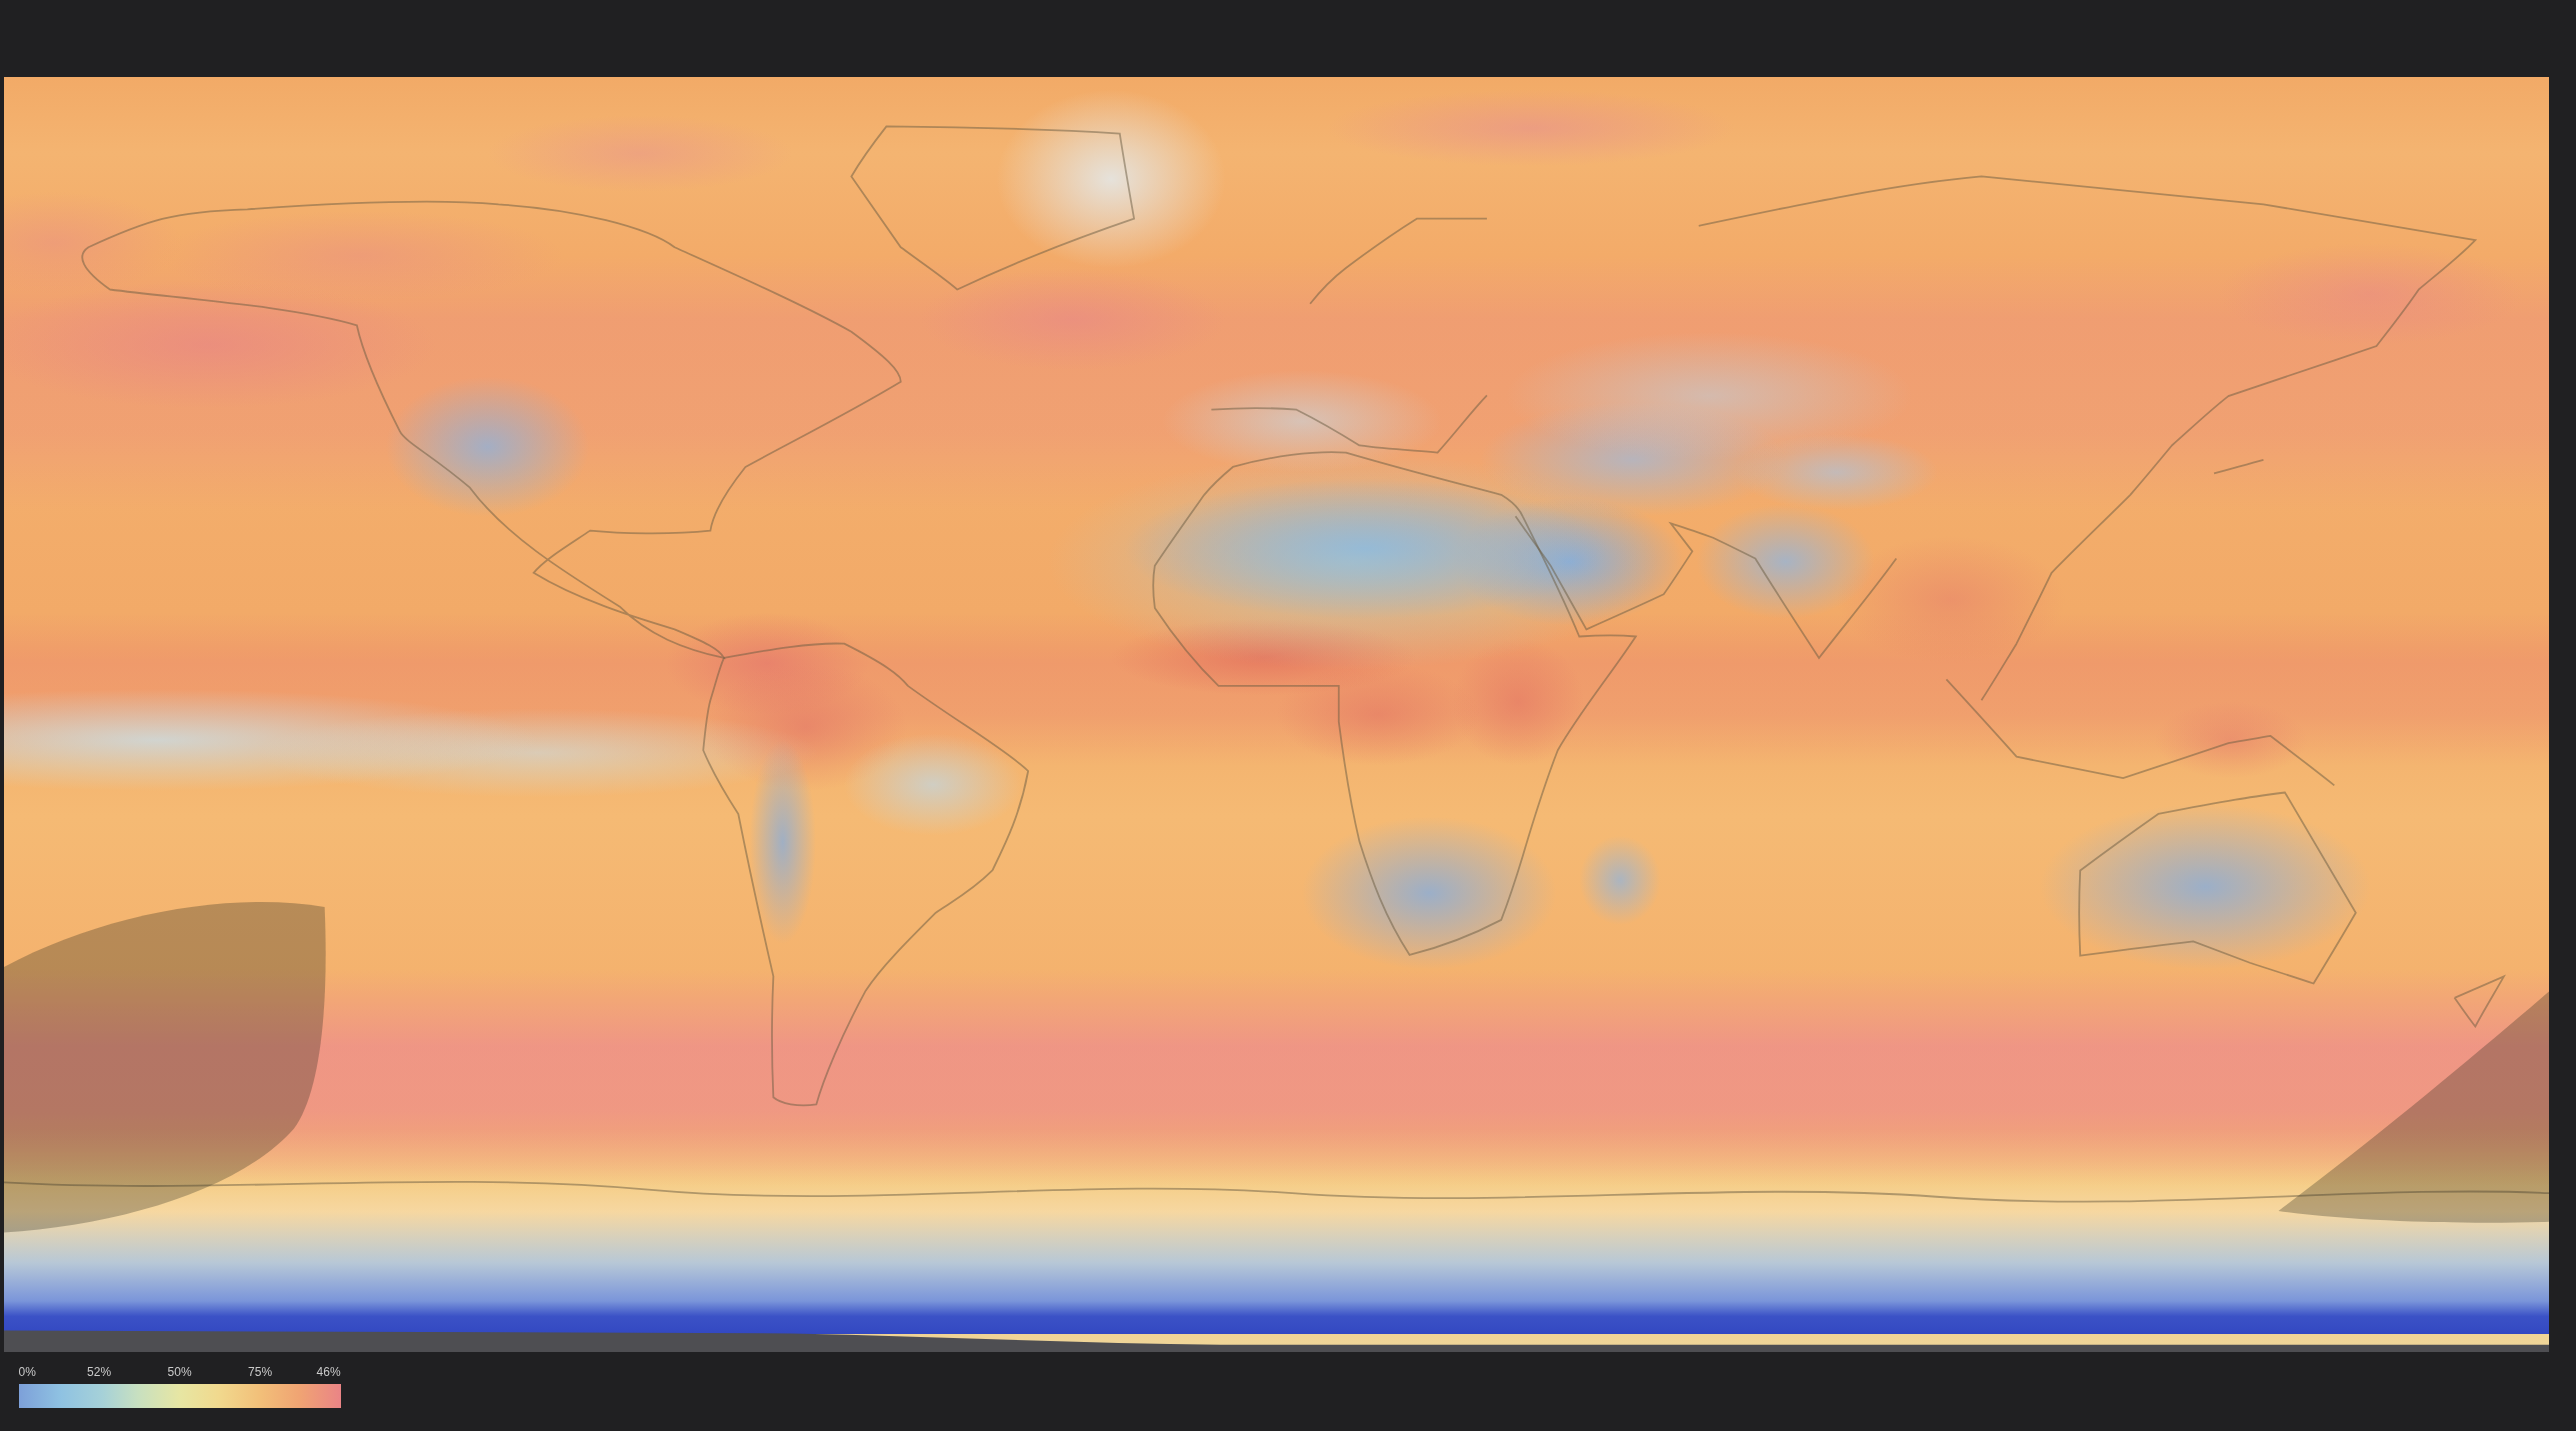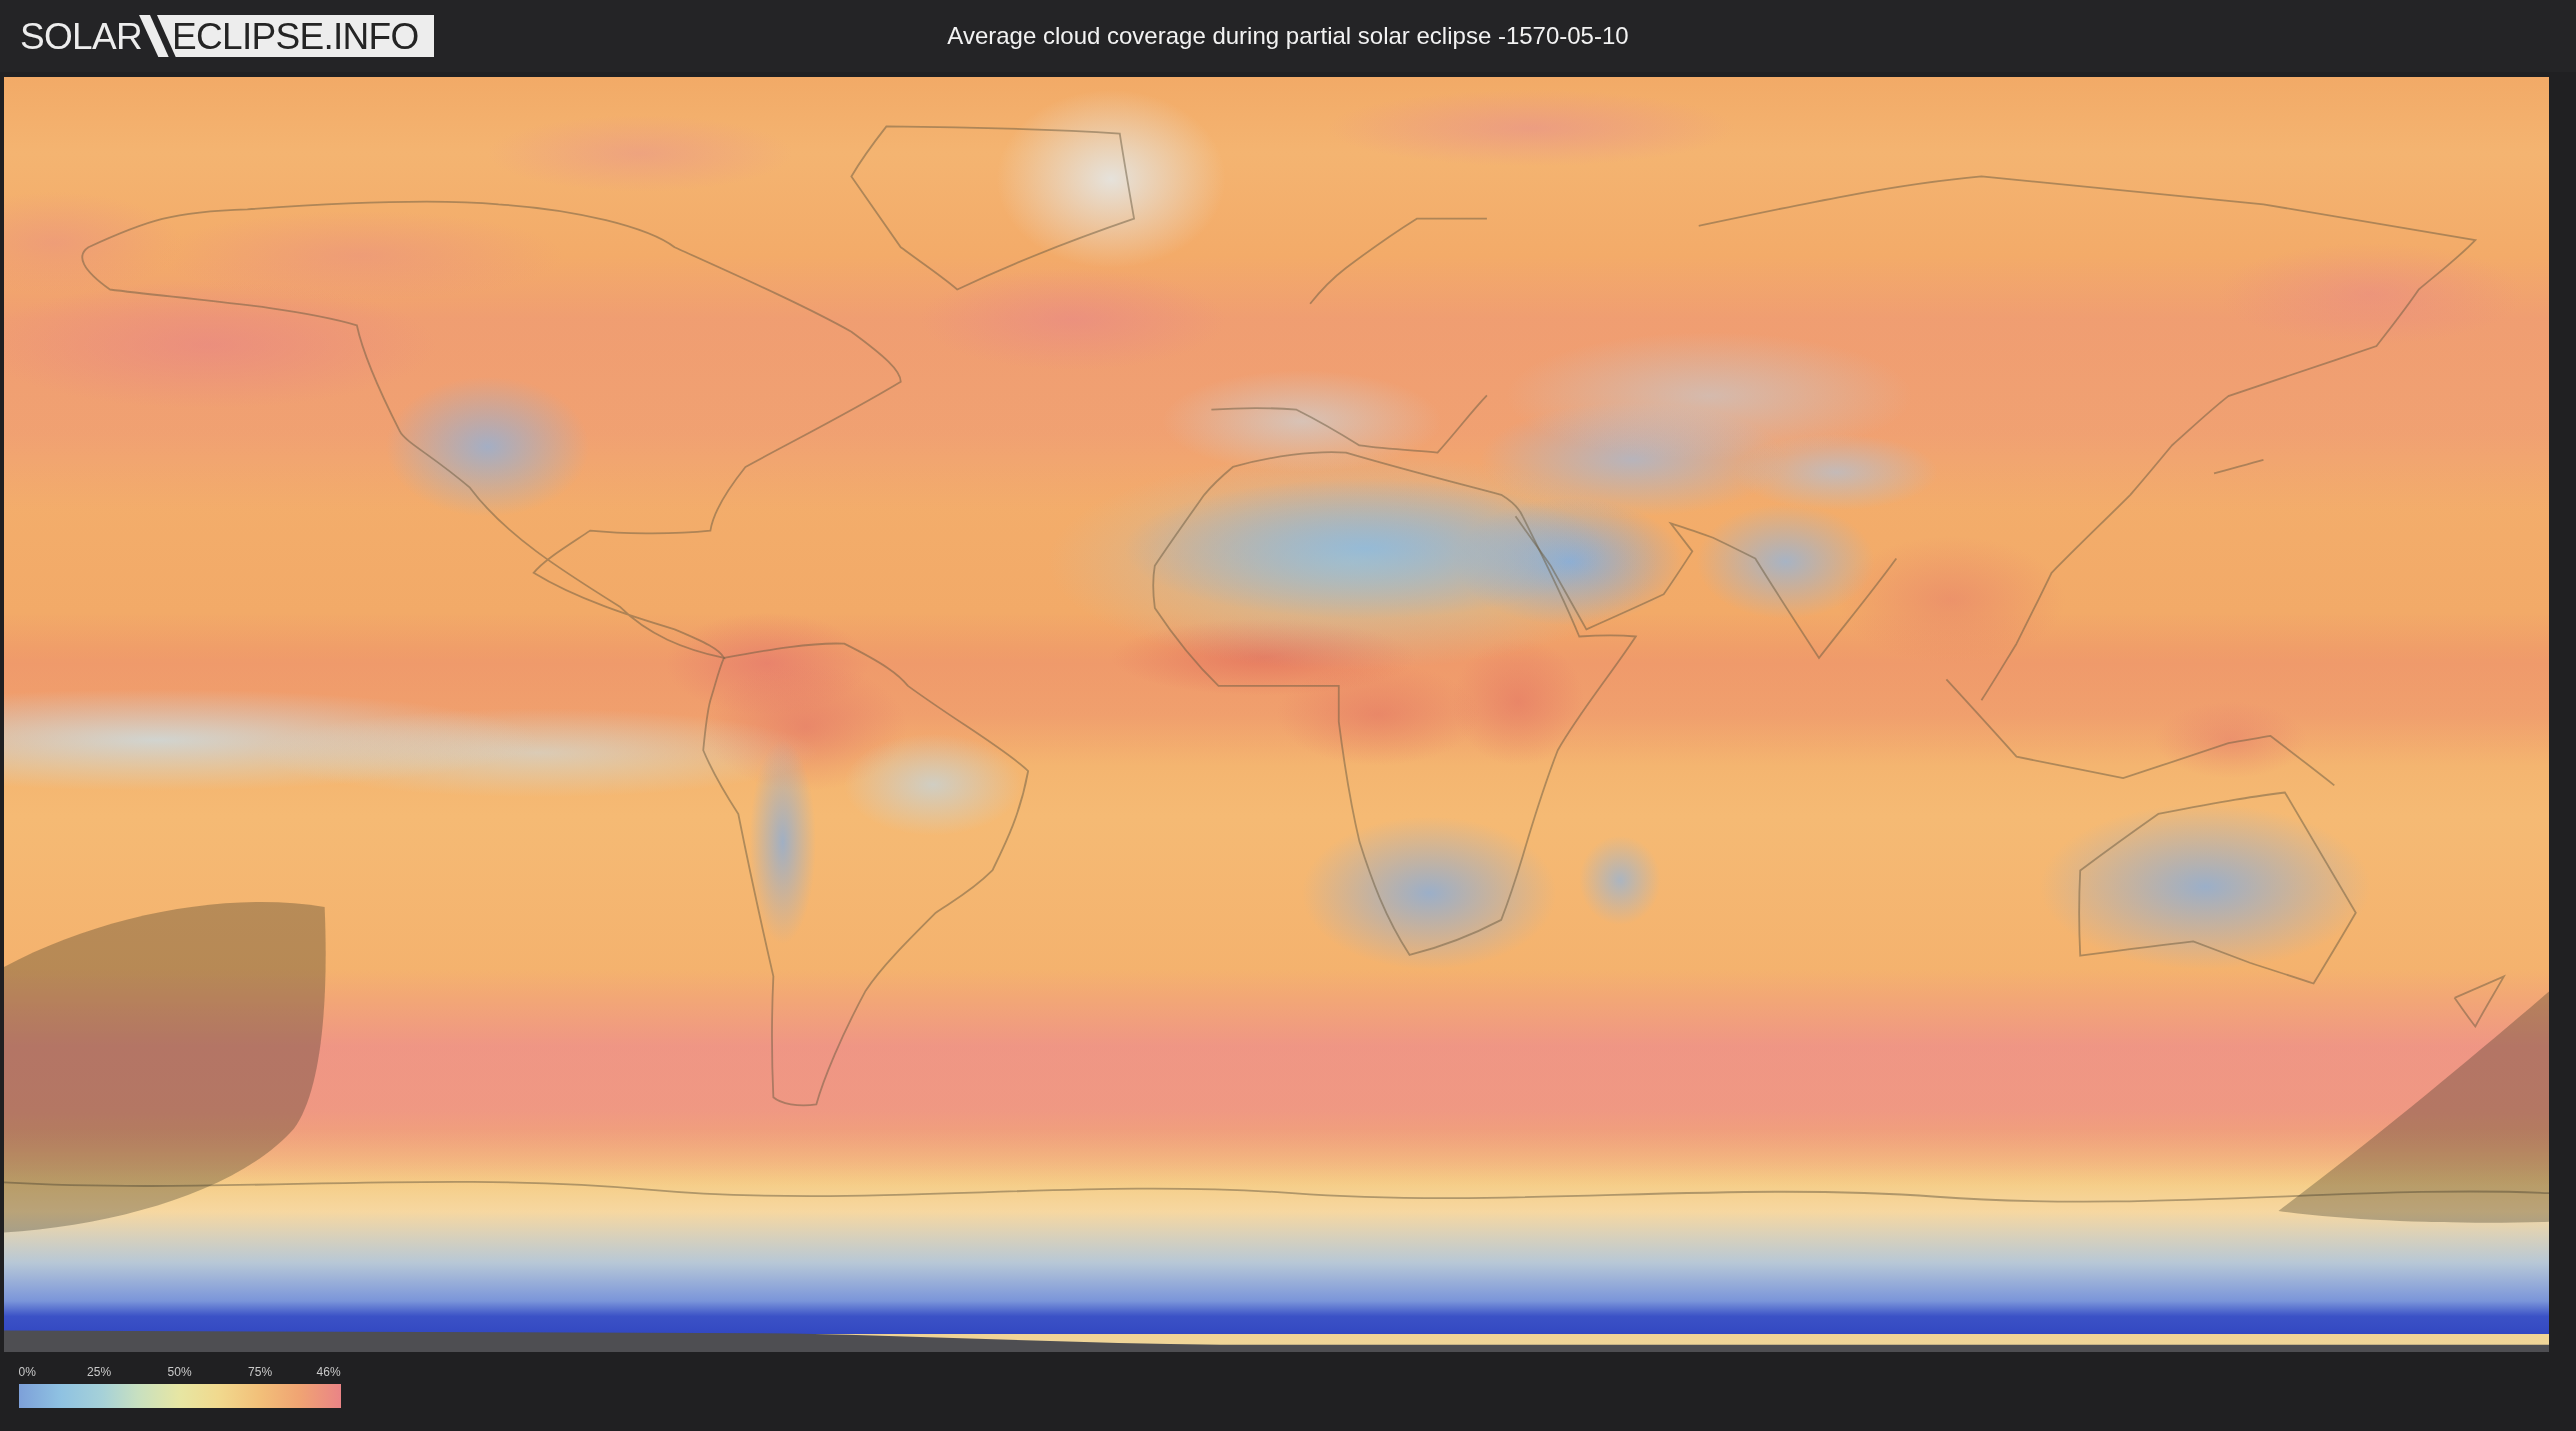--- a/index.html
+++ b/index.html
@@ -87,29 +87,20 @@
   .tick-75{left:75%;transform:translateX(-50%);}
   .tick-100{left:100%;transform:translateX(-100%);}
   .legend-bar{position:absolute;left:0;top:18.6px;width:100%;height:24px;}
   .attribution{position:absolute;left:372px;top:10px;color:#dedede;font-size:14.3px;line-height:19.3px;}
 </style>
 </head>
 <body>
 
 <div class="page">
 
-  <header>
-    <a class="logo">
-      <span class="logo-solar">SOLAR</span>
-      <span class="logo-badge">
-        <span class="logo-eclipse">ECLIPSE.INFO</span>
-      </span>
-    </a>
-    <div class="title">Average cloud coverage during partial solar eclipse -1570-05-10</div>
-  </header>
 
   <div class="map">
     <div class="map-base"></div>
     <svg viewBox="0 0 3556 1782" preserveAspectRatio="none">
 
       <g stroke="rgba(105,92,66,0.5)" stroke-width="2.5" fill="none">
         <path d="M118,238 C200,200 237,188 340,185 C480,175 600,170 691,178 C800,185 900,210 937,238 C1030,280 1120,320 1184,356 C1230,390 1253,410 1253,426 C1180,470 1100,510 1036,545 C1000,590 990,615 987,634 C930,640 860,638 819,634 C780,660 755,675 740,693 C800,730 880,755 937,772 C980,790 1000,800 1006,812 C950,800 900,780 860,740 C780,690 700,640 651,574 C600,530 560,510 553,495 C520,430 500,380 493,347 C400,320 250,310 148,297 C110,270 100,250 118,238 Z"></path>
         <path d="M1006,812 C1070,800 1130,790 1174,792 C1230,820 1250,835 1263,851 C1330,900 1400,940 1431,970 C1420,1030 1400,1070 1381,1109 C1350,1140 1320,1155 1302,1168 C1260,1210 1225,1245 1204,1277 C1170,1340 1145,1400 1135,1436 C1110,1440 1085,1435 1075,1426 C1072,1360 1073,1300 1075,1257 C1055,1170 1040,1100 1026,1030 C1000,990 985,960 977,941 C980,910 983,885 987,871 C995,845 1000,825 1006,812 Z"></path>
         <path d="M1717,545 C1770,530 1830,522 1875,525 C1960,550 2040,570 2092,584 C2110,595 2118,605 2122,614 C2150,670 2180,730 2201,782 C2230,780 2260,780 2280,782 C2245,835 2200,890 2171,941 C2150,995 2135,1045 2122,1089 C2112,1122 2102,1152 2092,1178 C2050,1200 2000,1218 1964,1227 C1930,1175 1910,1120 1894,1069 C1880,1010 1870,940 1865,901 C1865,880 1865,862 1865,851 C1808,851 1750,851 1697,851 C1660,815 1630,775 1608,742 C1605,720 1605,700 1608,683 C1630,650 1655,615 1677,584 C1690,568 1705,555 1717,545 Z"></path>
         <path d="M1687,465 C1730,462 1770,462 1806,465 C1840,482 1870,500 1894,515 C1930,520 1970,522 2003,525 C2030,495 2050,468 2072,445"></path>
@@ -128,21 +119,21 @@
 
       <path d="M0,1244 C140,1168 320,1138 448,1160 C454,1300 442,1420 405,1470 C330,1555 160,1605 0,1615 Z" fill="rgba(42,42,30,0.30)"></path>
       <path d="M3556,1278 C3455,1365 3320,1478 3178,1585 C3300,1602 3465,1603 3556,1600 Z" fill="rgba(42,42,30,0.30)"></path>
     </svg>
   </div>
 
   <footer>
     <div class="legend">
       <div class="legend-ticks">
         <span class="tick-0">0%</span>
-        <span class="tick-25">25%</span>
+        <span class="tick-25">52%</span>
         <span class="tick-50">50%</span>
         <span class="tick-75">75%</span>
         <span class="tick-100">46%</span>
       </div>
       <div class="legend-bar" style="background: linear-gradient(to right, rgb(125, 160, 217) 0%, rgb(143, 194, 226) 13%, rgb(166, 209, 216) 26%, rgb(200, 224, 192) 37%, rgb(231, 230, 163) 50%, rgb(241, 217, 142) 62%, rgb(242, 191, 121) 75%, rgb(240, 164, 115) 87%, rgb(234, 132, 134) 100%);"></div>
     </div>
   </footer>
 
 </div>
 

